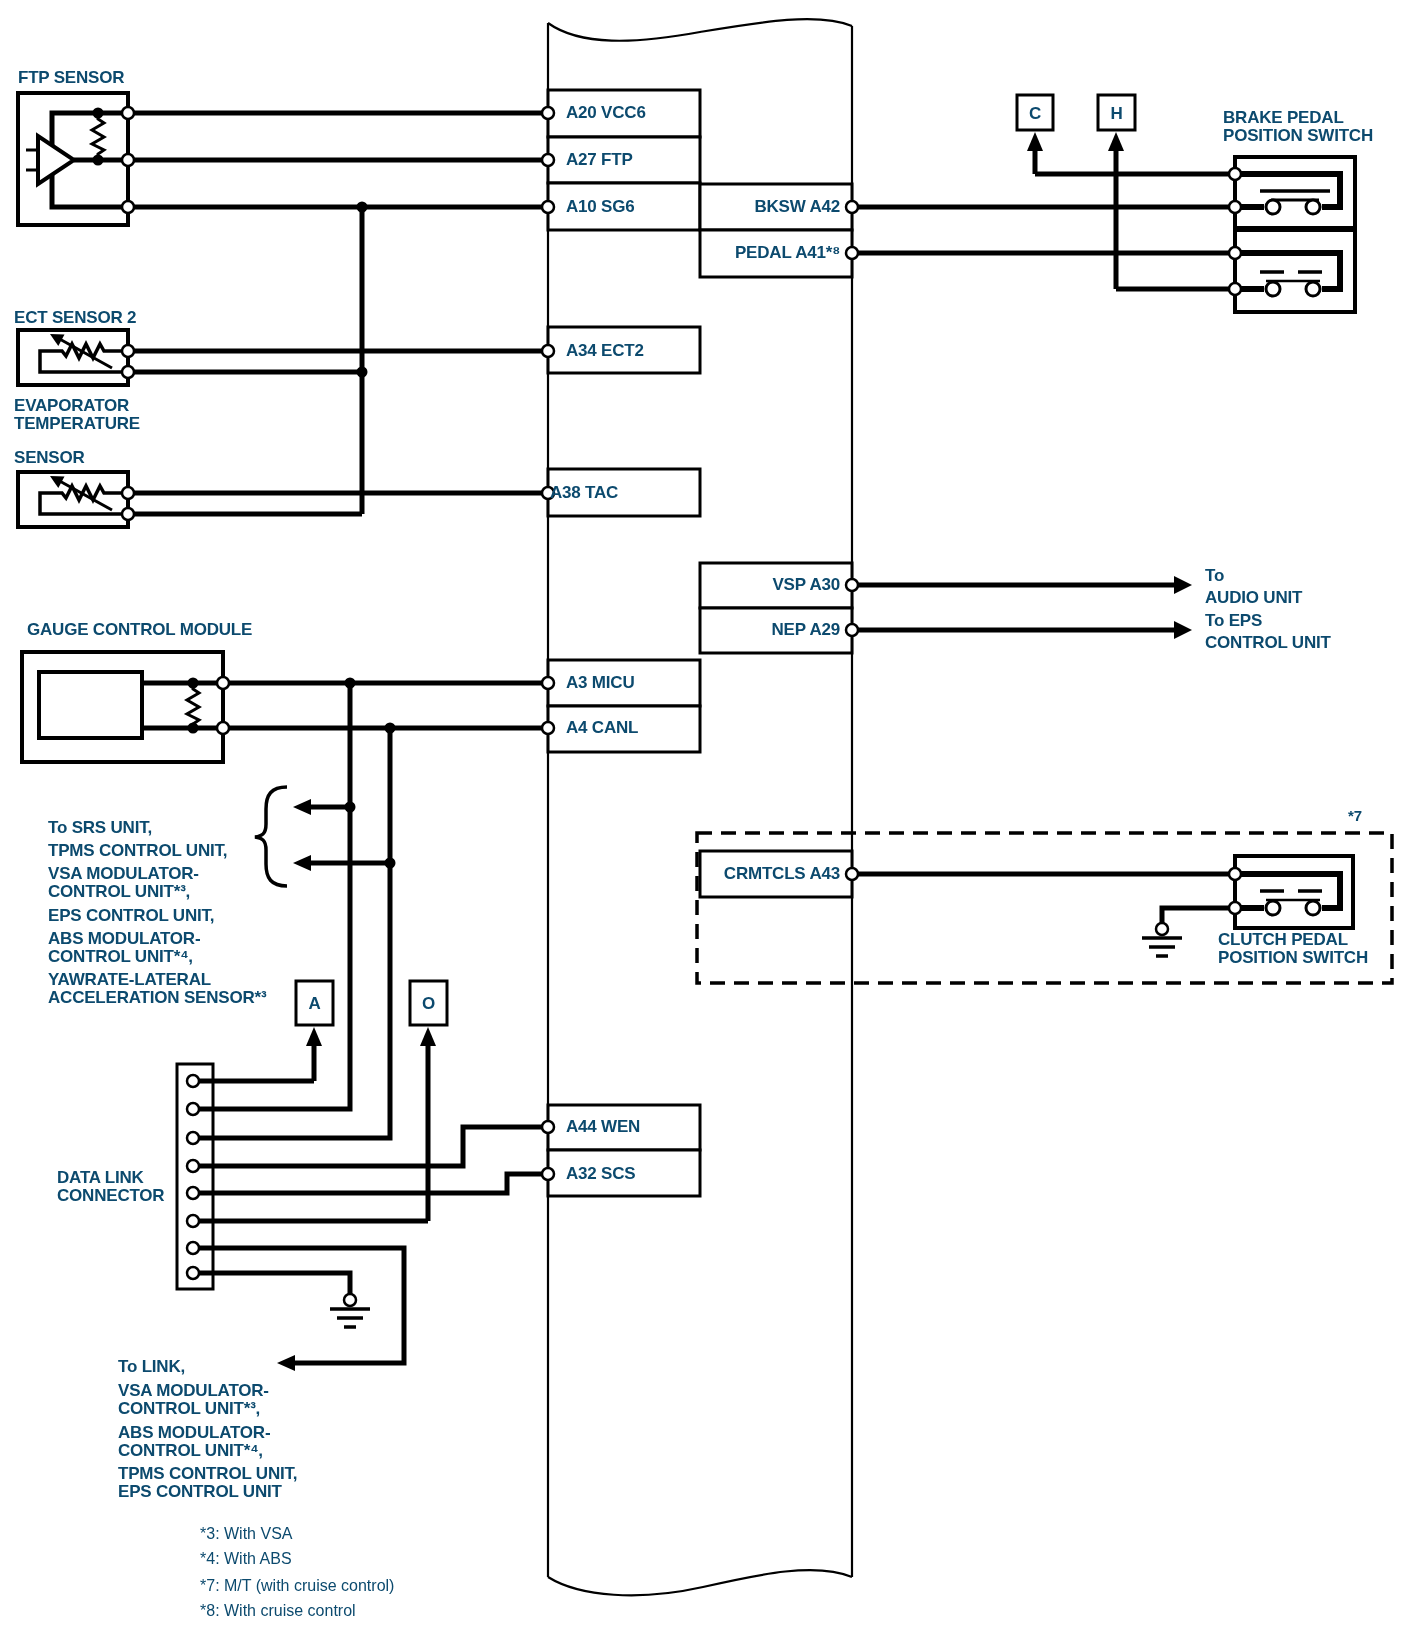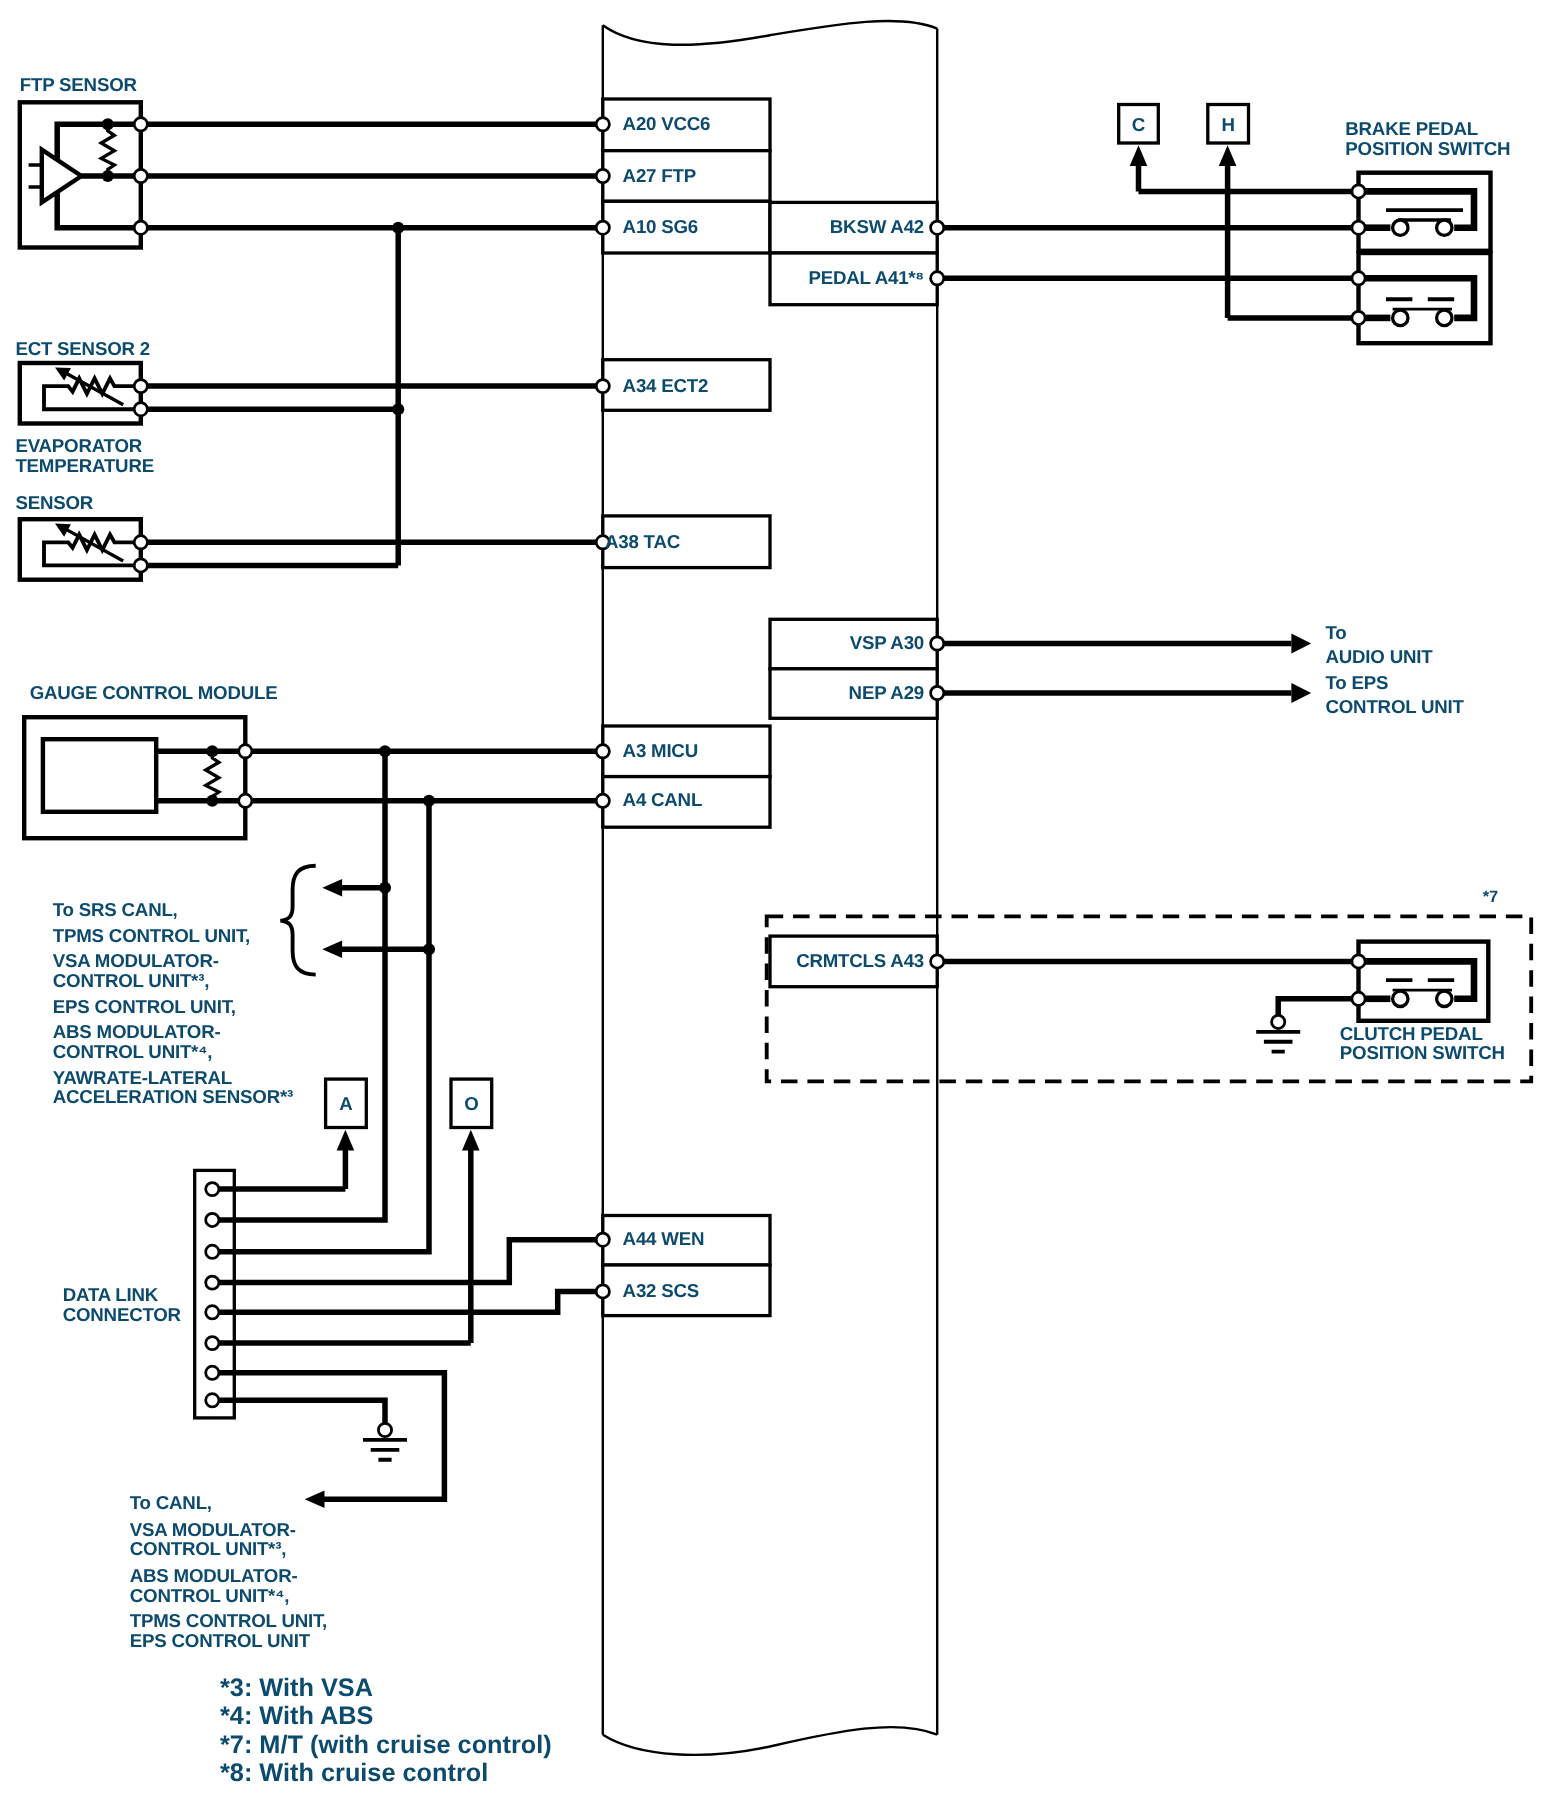--- a/index.html
+++ b/index.html
@@ -3,21 +3,21 @@
 <meta charset="utf-8">
 <style>
   html,body{margin:0;padding:0;background:#fff;}
   #stage{position:relative;width:1408px;height:1632px;background:#fff;
          font-family:"Liberation Sans",sans-serif;color:#000;overflow:hidden;}
   svg{position:absolute;left:0;top:0;}
   .lbl{position:absolute;font:700 17px "Liberation Sans",sans-serif;
        letter-spacing:-0.2px;white-space:nowrap;line-height:20px;color:#0c4a6e;}
   .ctr{text-align:center;}
   .rgt{text-align:right;}
-  .fn{font-weight:700;font-size:23px;letter-spacing:0;}
+  .fn{font-weight:400;font-size:16px;letter-spacing:0;}
   .sm{font-size:15px;}
 </style>
 </head>
 <body>
 
 <div id="stage">
 
 <svg width="1408" height="1632" viewBox="0 0 1408 1632">
   <g fill="none" stroke="#000">
 
@@ -262,31 +262,31 @@
 <div class="lbl" style="left:1223px;top:126px">POSITION SWITCH</div>
 <div class="lbl" style="left:1218px;top:930px">CLUTCH PEDAL</div>
 <div class="lbl" style="left:1218px;top:948px">POSITION SWITCH</div>
 <div class="lbl sm" style="left:1348px;top:806px">*7</div>
 
 <div class="lbl" style="left:1205px;top:566px">To</div>
 <div class="lbl" style="left:1205px;top:588px">AUDIO UNIT</div>
 <div class="lbl" style="left:1205px;top:611px">To EPS</div>
 <div class="lbl" style="left:1205px;top:633px">CONTROL UNIT</div>
 
-<div class="lbl" style="left:48px;top:818px">To SRS CANL,</div>
+<div class="lbl" style="left:48px;top:818px">To SRS UNIT,</div>
 <div class="lbl" style="left:48px;top:841px">TPMS CONTROL UNIT,</div>
 <div class="lbl" style="left:48px;top:864px">VSA MODULATOR-</div>
 <div class="lbl" style="left:48px;top:882px">CONTROL UNIT*³,</div>
 <div class="lbl" style="left:48px;top:906px">EPS CONTROL UNIT,</div>
 <div class="lbl" style="left:48px;top:929px">ABS MODULATOR-</div>
 <div class="lbl" style="left:48px;top:947px">CONTROL UNIT*⁴,</div>
 <div class="lbl" style="left:48px;top:970px">YAWRATE-LATERAL</div>
 <div class="lbl" style="left:48px;top:988px">ACCELERATION SENSOR*³</div>
 
-<div class="lbl" style="left:118px;top:1357px">To CANL,</div>
+<div class="lbl" style="left:118px;top:1357px">To LINK,</div>
 <div class="lbl" style="left:118px;top:1381px">VSA MODULATOR-</div>
 <div class="lbl" style="left:118px;top:1399px">CONTROL UNIT*³,</div>
 <div class="lbl" style="left:118px;top:1423px">ABS MODULATOR-</div>
 <div class="lbl" style="left:118px;top:1441px">CONTROL UNIT*⁴,</div>
 <div class="lbl" style="left:118px;top:1464px">TPMS CONTROL UNIT,</div>
 <div class="lbl" style="left:118px;top:1482px">EPS CONTROL UNIT</div>
 
 <div class="lbl fn" style="left:200px;top:1524px">*3: With VSA</div>
 <div class="lbl fn" style="left:200px;top:1549px">*4: With ABS</div>
 <div class="lbl fn" style="left:200px;top:1576px">*7: M/T (with cruise control)</div>

